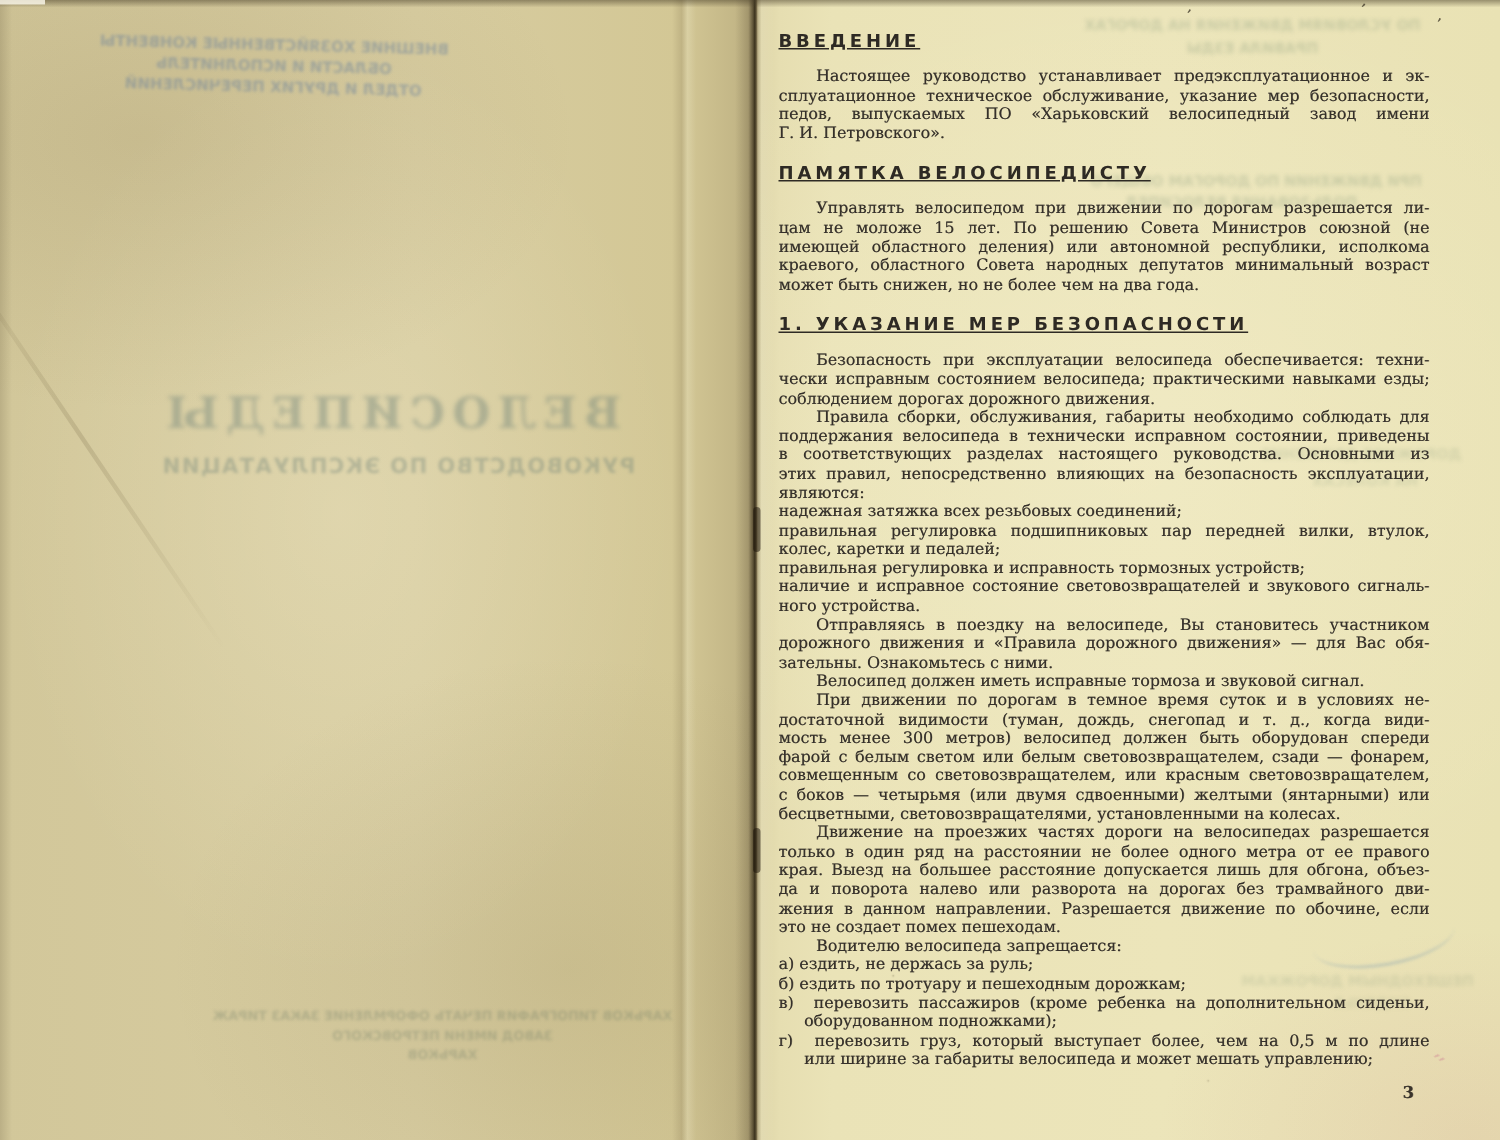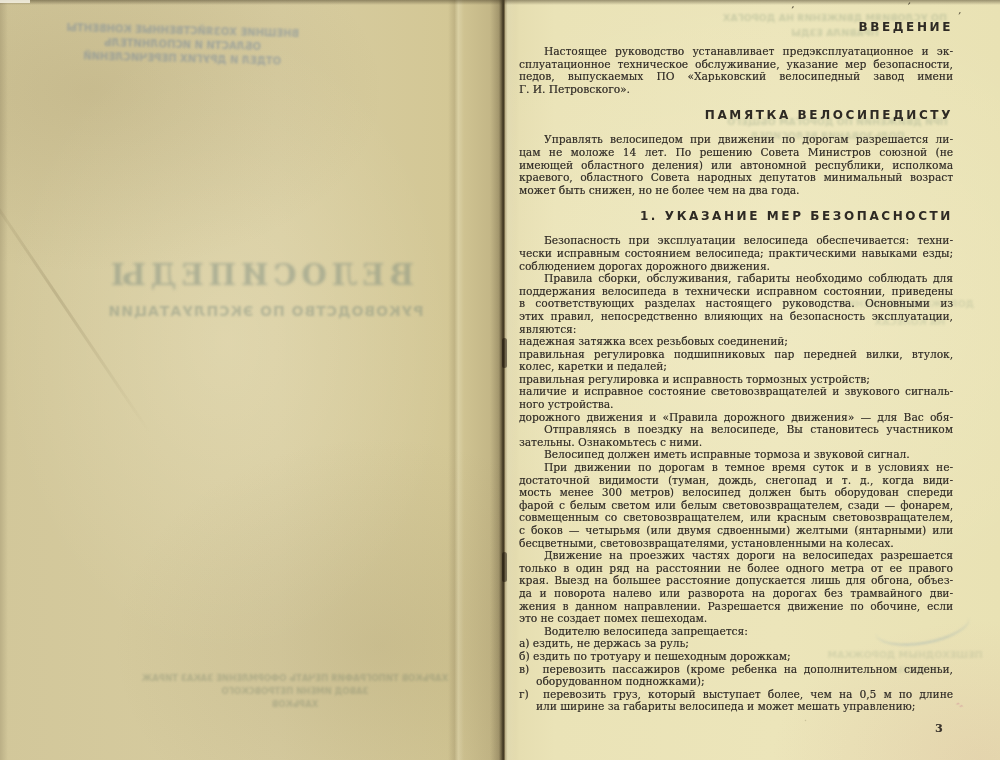--- a/index.html
+++ b/index.html
@@ -56,21 +56,21 @@
   .mark-pink{position:absolute;left:448px;top:700px;color:rgba(205,125,145,.42);
     font-size:15px;transform:rotate(35deg);filter:blur(.4px);font-weight:bold;}
   .specks{position:absolute;left:0;top:0;width:1px;height:1px;
     box-shadow:560px 90px 1px rgba(70,60,40,.35), 640px 210px 1px rgba(70,60,40,.3),
       180px 500px 1px rgba(70,60,40,.3), 90px 650px 1px rgba(70,60,40,.35),
       760px 420px 1px rgba(70,60,40,.28), 300px 720px 1px rgba(70,60,40,.3);}
 
   
   .text-col{position:absolute;left:14px;top:20px;width:434px;color:#35302a;z-index:2;}
   .blk-heading{font-family:"DejaVu Sans",sans-serif;font-weight:bold;font-size:12px;
-    line-height:15px;letter-spacing:2.6px;text-align:right;color:#2e2a24;margin:13px 0 10px;}
+    line-height:15px;letter-spacing:2.6px;text-align:left;color:#2e2a24;margin:13px 0 10px;text-decoration:underline;}
   .blk-heading:first-child{margin-top:0;}
   .blk-para{margin:0;}
   .tline{font-size:10.6px;line-height:12.6px;text-align:justify;text-align-last:justify;
     text-shadow:.25px 0 0 rgba(53,48,42,.55);}
   .tline.tlast{text-align-last:left;}
   .tline.tindent{padding-left:25px;}
   .tline.thang{padding-left:17px;}
   .page-num{position:absolute;left:430px;top:722px;font-size:11px;font-weight:bold;
     color:#3a342c;text-shadow:.25px 0 0 rgba(53,48,42,.5);}
 
@@ -135,21 +135,21 @@
         <div class="blk-heading">ВВЕДЕНИЕ</div>
         <div class="blk-para">
           <div class="tline tindent">Настоящее руководство устанавливает предэксплуатационное и эк-</div>
           <div class="tline">сплуатационное техническое обслуживание, указание мер безопасности,</div>
           <div class="tline">педов, выпускаемых ПО «Харьковский велосипедный завод имени</div>
           <div class="tline tlast">Г. И. Петровского».</div>
         </div>
         <div class="blk-heading">ПАМЯТКА ВЕЛОСИПЕДИСТУ</div>
         <div class="blk-para">
           <div class="tline tindent">Управлять велосипедом при движении по дорогам разрешается ли-</div>
-          <div class="tline">цам не моложе 14 лет. По решению Совета Министров союзной (не</div>
+          <div class="tline">цам не моложе 15 лет. По решению Совета Министров союзной (не</div>
           <div class="tline">имеющей областного деления) или автономной республики, исполкома</div>
           <div class="tline">краевого, областного Совета народных депутатов минимальный возраст</div>
           <div class="tline tlast">может быть снижен, но не более чем на два года.</div>
         </div>
         <div class="blk-heading">1. УКАЗАНИЕ МЕР БЕЗОПАСНОСТИ</div>
         <div class="blk-para">
           <div class="tline tindent">Безопасность при эксплуатации велосипеда обеспечивается: техни-</div>
           <div class="tline">чески исправным состоянием велосипеда; практическими навыками езды;</div>
           <div class="tline tlast">соблюдением дорогах дорожного движения.</div>
         </div>
@@ -168,22 +168,22 @@
           <div class="tline tlast">колес, каретки и педалей;</div>
         </div>
         <div class="blk-para">
           <div class="tline tlast">правильная регулировка и исправность тормозных устройств;</div>
         </div>
         <div class="blk-para">
           <div class="tline">наличие и исправное состояние световозвращателей и звукового сигналь-</div>
           <div class="tline tlast">ного устройства.</div>
         </div>
         <div class="blk-para">
+          <div class="tline tindent">Отправляясь в поездку на велосипеде, Вы становитесь участником</div>
           <div class="tline">дорожного движения и «Правила дорожного движения» — для Вас обя-</div>
-          <div class="tline tindent">Отправляясь в поездку на велосипеде, Вы становитесь участником</div>
           <div class="tline tlast">зательны. Ознакомьтесь с ними.</div>
         </div>
         <div class="blk-para">
           <div class="tline tlast tindent">Велосипед должен иметь исправные тормоза и звуковой сигнал.</div>
         </div>
         <div class="blk-para">
           <div class="tline tindent">При движении по дорогам в темное время суток и в условиях не-</div>
           <div class="tline">достаточной видимости (туман, дождь, снегопад и т. д., когда види-</div>
           <div class="tline">мость менее 300 метров) велосипед должен быть оборудован спереди</div>
           <div class="tline">фарой с белым светом или белым световозвращателем, сзади — фонарем,</div>

